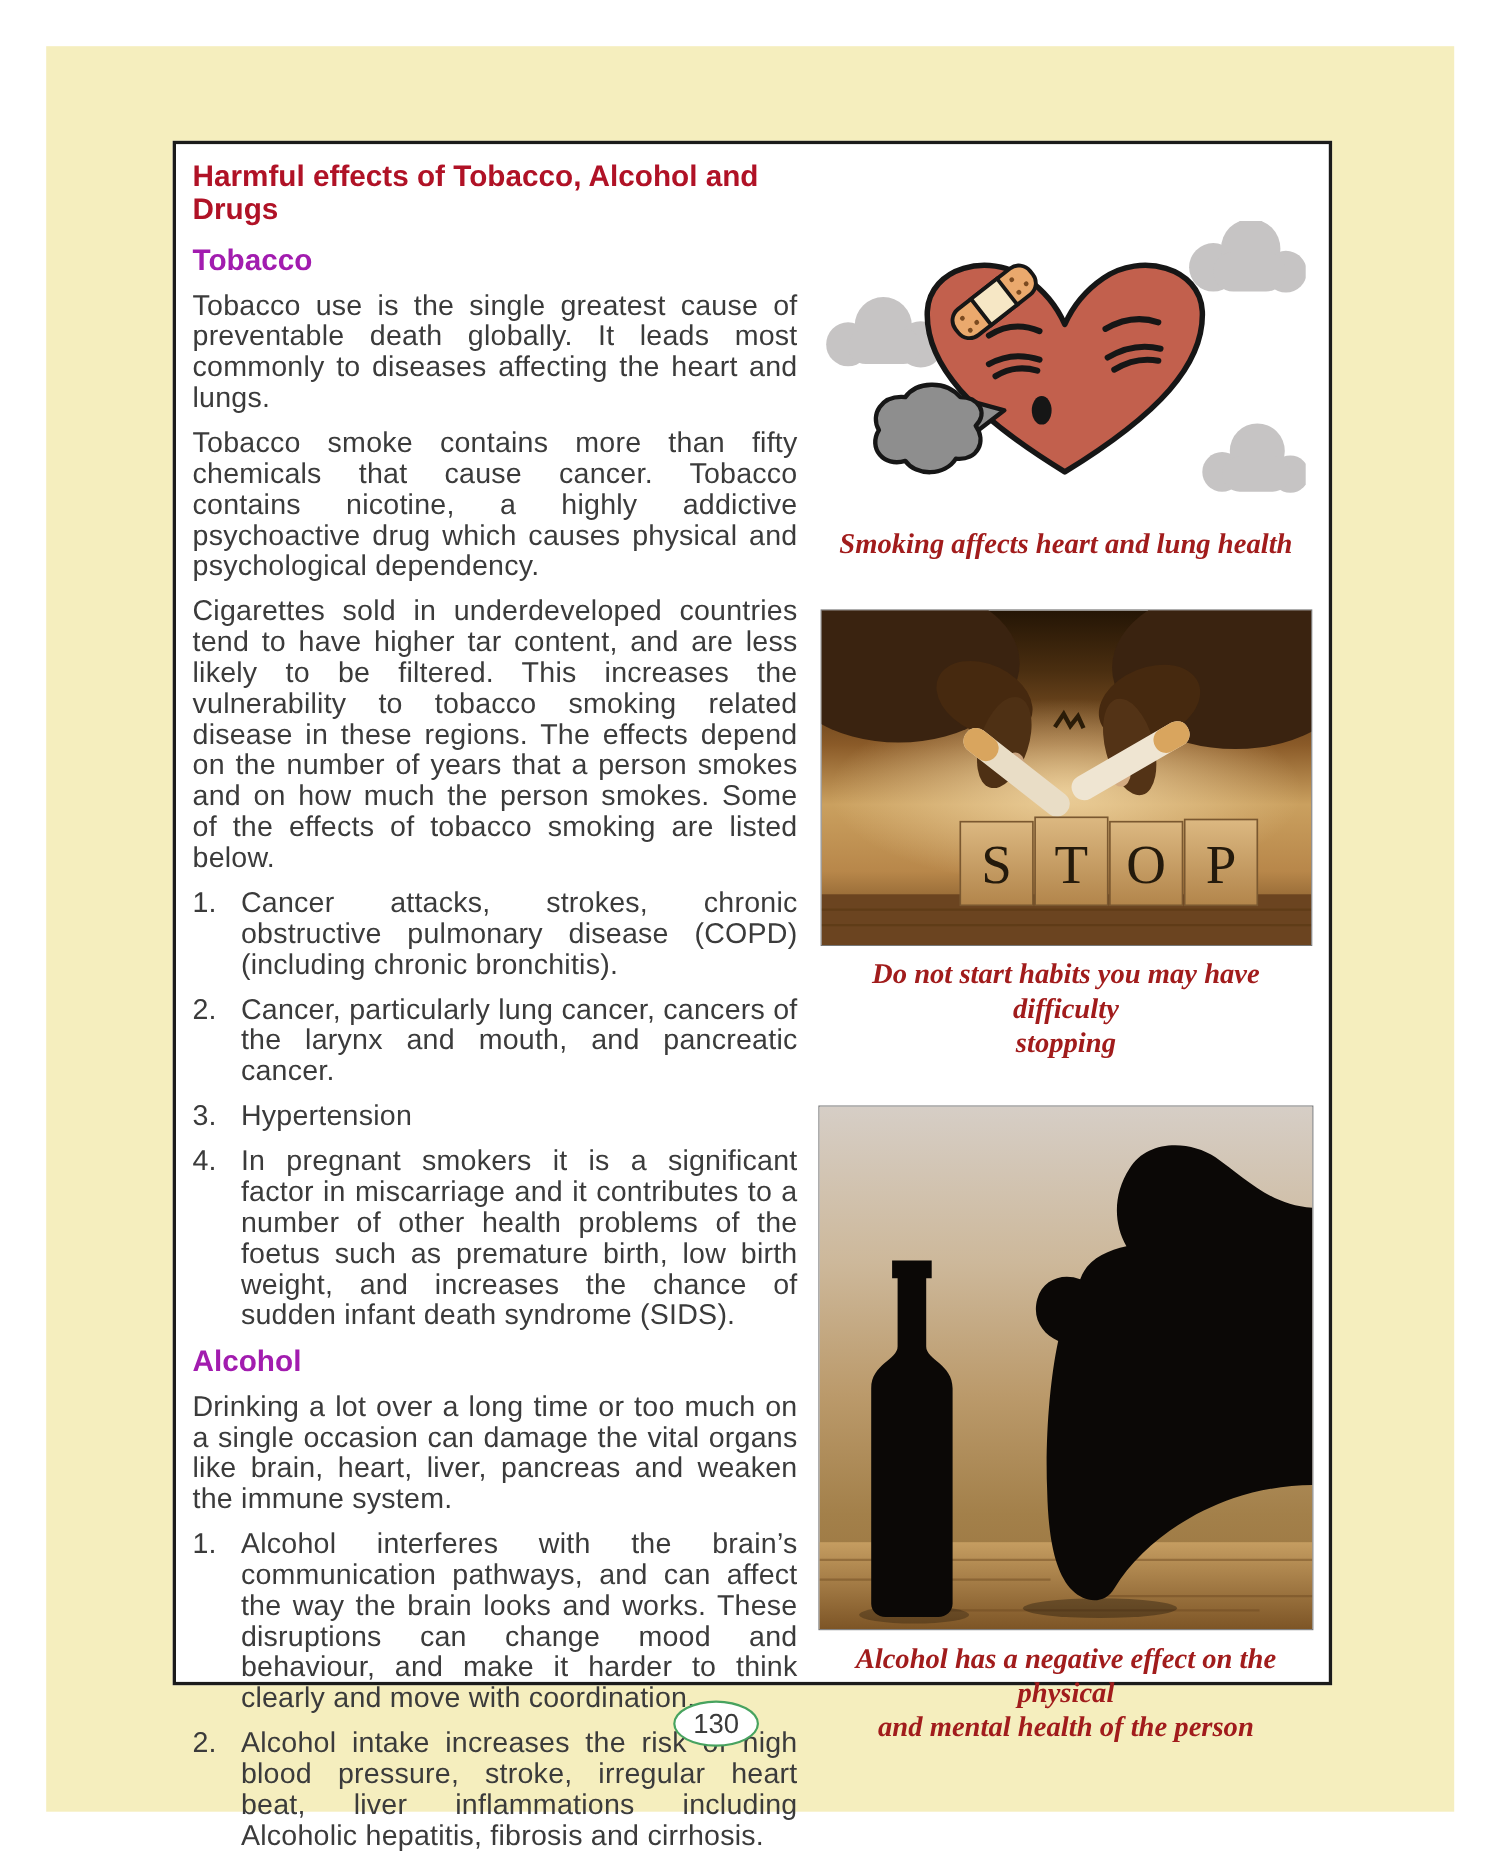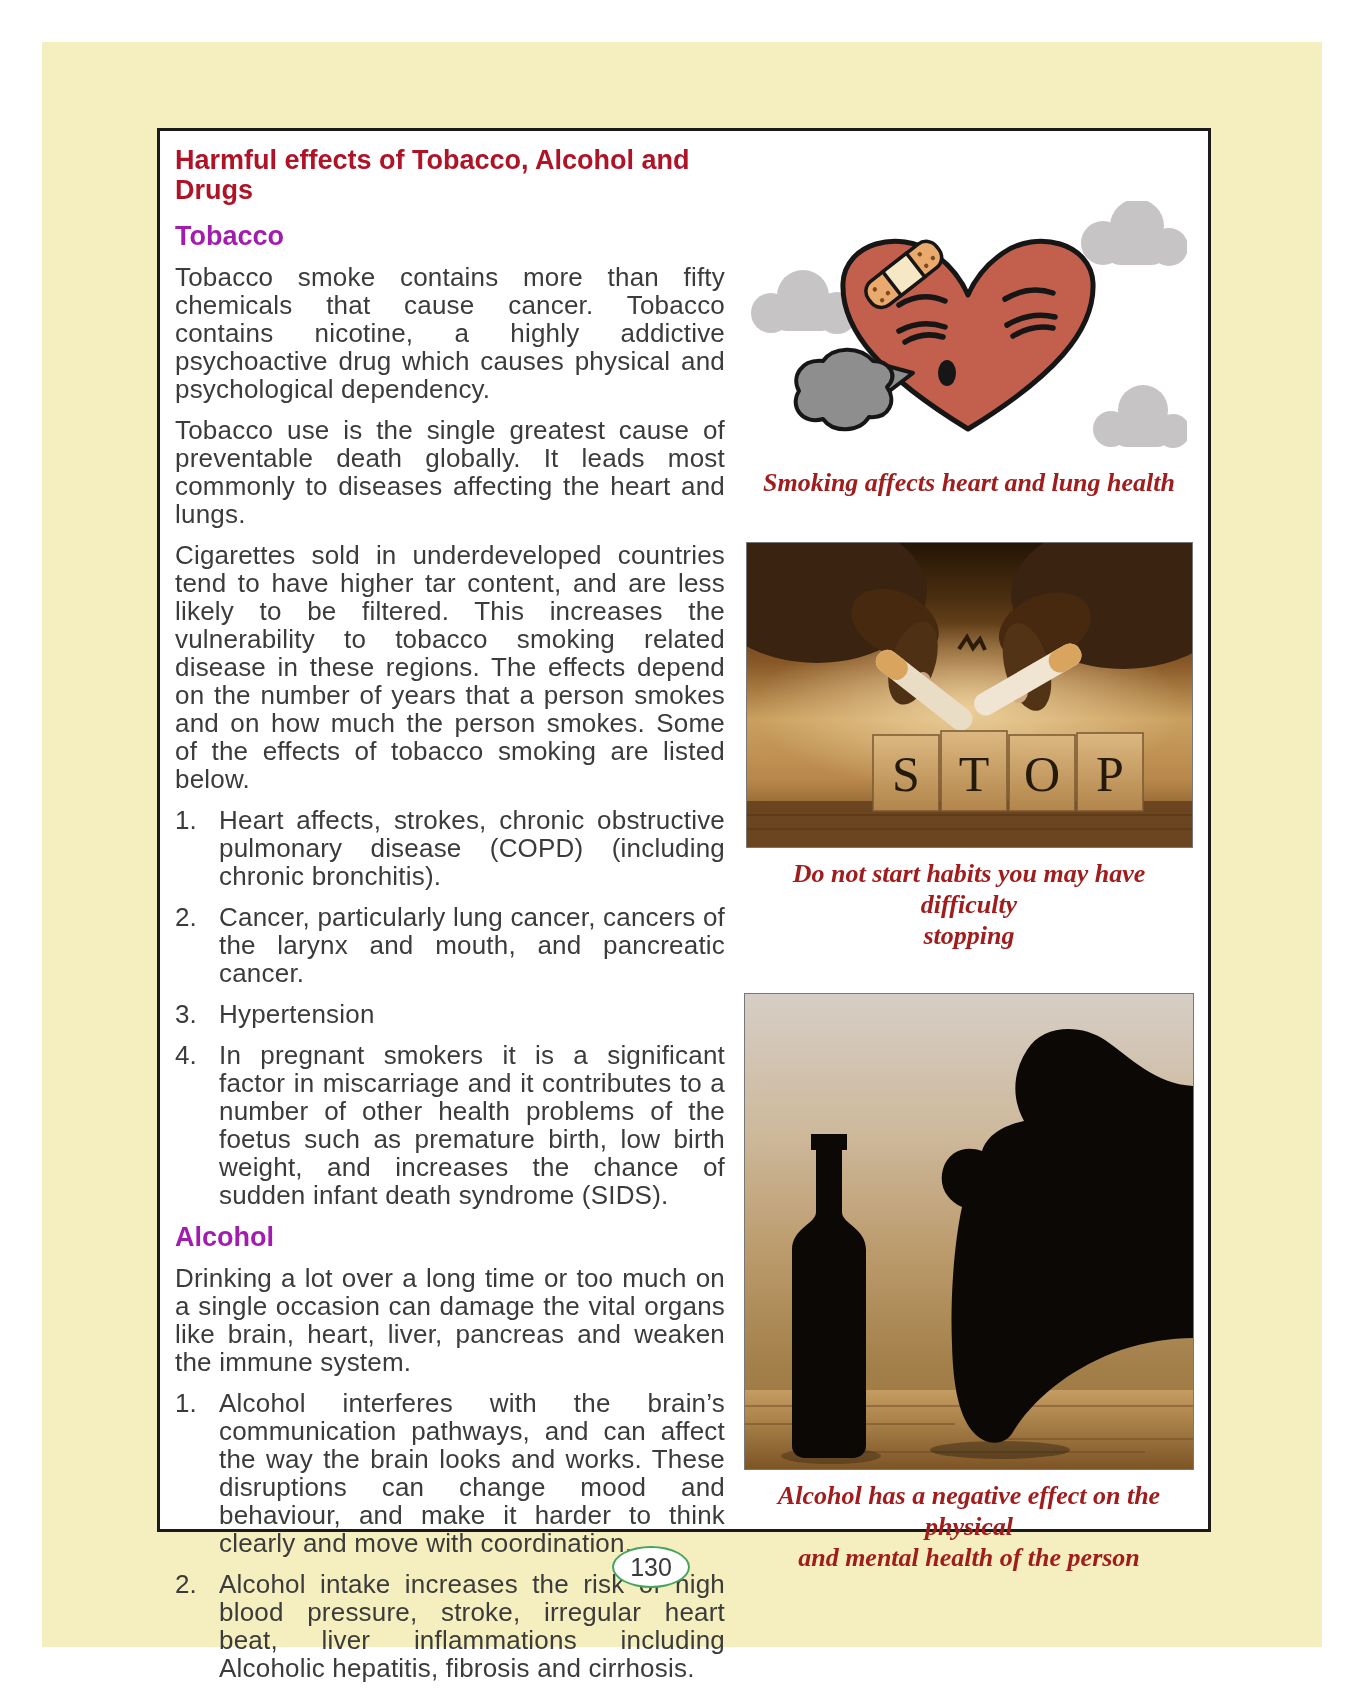--- a/index.html
+++ b/index.html
@@ -19,21 +19,21 @@
   .text-col p{margin:0 0 13px 0;font-size:26px;line-height:28px;color:#3b3b3b;
       text-align:justify;letter-spacing:0.2px;}
   .li{display:flex;margin:0 0 13px 0;}
   .li .num{flex:0 0 44px;font-size:26px;line-height:28px;color:#3b3b3b;}
   .li .li-text{flex:1;font-size:26px;line-height:28px;color:#3b3b3b;text-align:justify;letter-spacing:0.2px;}
 
   .caption{font-family:"Liberation Serif",serif;font-style:italic;font-weight:bold;
       font-size:26px;line-height:31px;color:#a11c1c;text-align:center;width:100%;}
   .fig{line-height:0;}
   .heart-fig{margin-top:58px;}
-  .cap-heart{margin-top:16px;}
+  .cap-heart{margin-top:28px;}
   .stop-fig{margin-top:44px;}
   .photo svg{border:1px solid #777;}
   .cap-stop{margin-top:10px;}
   .sil-fig{margin-top:42px;}
   .cap-sil{margin-top:10px;}
 
   .page-num-oval{position:absolute;left:612px;top:1546px;width:74px;height:38px;
       background:#ffffff;border:2px solid #47a35f;border-radius:50%;
       display:flex;align-items:center;justify-content:center;}
   .page-num-oval span{font-size:25px;color:#3a3a3a;}
@@ -43,27 +43,27 @@
 
 <div class="paper"></div>
 
 <div class="content-box">
   <div class="columns">
 
     <div class="text-col">
       <h1 class="title">Harmful effects of Tobacco, Alcohol and Drugs</h1>
 
       <h2 class="subhead">Tobacco</h2>
+      <p>Tobacco use is the single greatest cause of preventable death globally. It leads most commonly to  diseases affecting the heart and lungs.</p>
       <p>Tobacco smoke contains more than fifty  chemicals that cause cancer. Tobacco contains nicotine, a highly addictive psychoactive drug which causes physical and psychological dependency.</p>
-      <p>Tobacco use is the single greatest cause of preventable death globally. It leads most commonly to  diseases affecting the heart and lungs.</p>
       <p>Cigarettes sold in underdeveloped countries tend to have higher tar content, and are less likely to be filtered. This increases the vulnerability to tobacco smoking related disease in these regions. The effects depend on the number of years that a person smokes and on how much the person smokes. Some of the effects of tobacco smoking are listed below.</p>
 
       <div class="li">
         <span class="num">1.</span>
-        <span class="li-text">Heart affects, strokes, chronic obstructive pulmonary disease (COPD) (including chronic bronchitis).</span>
+        <span class="li-text">Cancer attacks, strokes, chronic obstructive pulmonary disease (COPD) (including chronic bronchitis).</span>
       </div>
       <div class="li">
         <span class="num">2.</span>
         <span class="li-text">Cancer, particularly lung cancer, cancers of the larynx and mouth, and pancreatic cancer.</span>
       </div>
       <div class="li">
         <span class="num">3.</span>
         <span class="li-text">Hypertension</span>
       </div>
       <div class="li">

